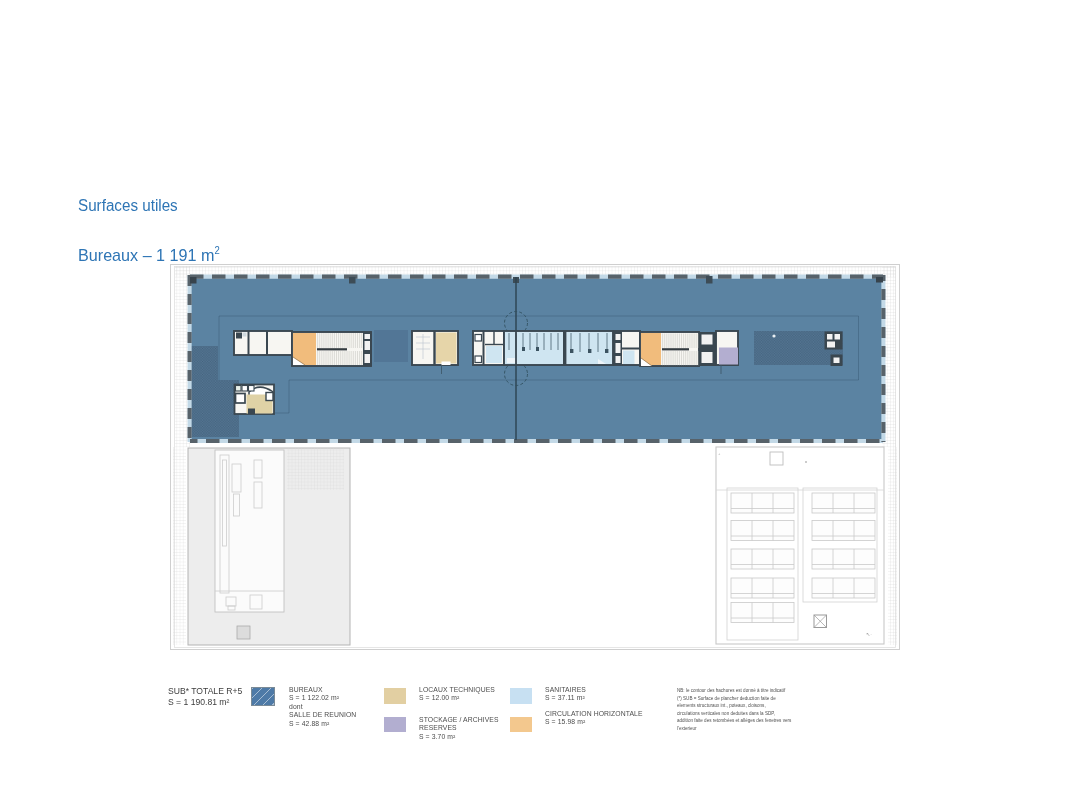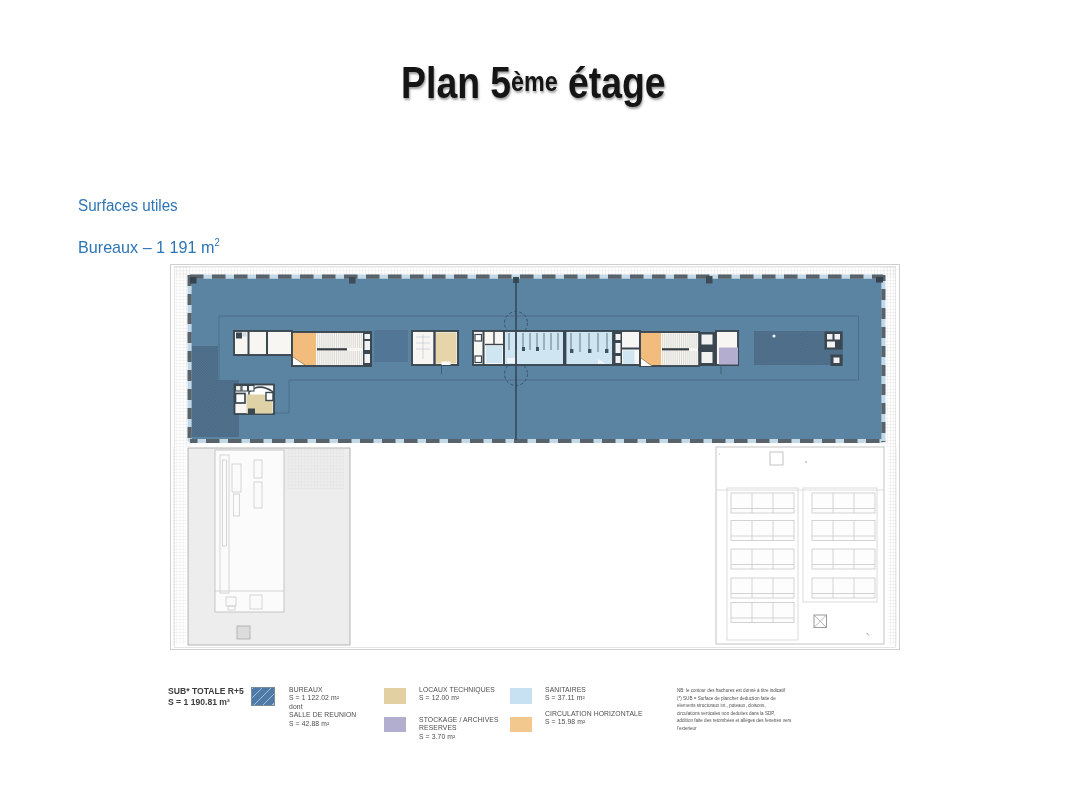--- a/index.html
+++ b/index.html
@@ -1,27 +1,26 @@
 <!DOCTYPE html>
 <html><head><meta charset="utf-8"><style>
 html,body{margin:0;padding:0;background:#ffffff}
 #page{position:relative;width:1066px;height:800px;overflow:hidden;background:#ffffff;font-family:"Liberation Sans",sans-serif}
 .abs{position:absolute}
-.bld{font-weight:bold}
+.bld{font-weight:normal}
 .lg{font-size:6.8px;line-height:8.4px;color:#4c4c4c;letter-spacing:0.1px}
 sup{line-height:0}
 </style></head>
 <body>
 <div id="page">
 
-<div class="abs" style="left:0;top:57px;width:1066px;text-align:center;font-size:45px;font-weight:bold;color:#151515;text-shadow:1px 2px 2.5px rgba(90,90,90,0.6)"><span style="display:inline-block;transform:scaleX(0.83)">Plan 5<sup style="font-size:28px;vertical-align:7px">ème</sup> étage</span></div>
 
 <div class="abs" style="left:78px;top:197px;font-size:16px;color:#2e75b5"><span style="display:inline-block;transform:scaleX(0.95);transform-origin:0 0">Surfaces utiles</span></div>
 
-<div class="abs" style="left:78px;top:238px;font-size:17px;color:#2e75b5"><span style="display:inline-block;transform:scaleX(0.95);transform-origin:0 0">Bureaux – 1 191  m<sup style="font-size:10px">2</sup></span></div>
+<div class="abs" style="left:78px;top:246px;font-size:17px;color:#2e75b5"><span style="display:inline-block;transform:scaleX(0.95);transform-origin:0 0">Bureaux – 1 191  m<sup style="font-size:10px">2</sup></span></div>
 
 <svg style="position:absolute;left:170px;top:264px" width="730" height="386" viewBox="0 0 730 386">
       <defs>
 <pattern id="hg" width="3.2" height="3.2" patternUnits="userSpaceOnUse">
 <path d="M0 0H3.2M0 0V3.2" stroke="#dadada" stroke-width="0.55" fill="none"></path>
 </pattern>
 <pattern id="xh" width="2.6" height="2.6" patternUnits="userSpaceOnUse">
 <path d="M0 0L2.6 2.6M2.6 0L0 2.6" stroke="rgba(25,45,60,0.22)" stroke-width="0.5" fill="none"></path>
 </pattern>
 </defs>

